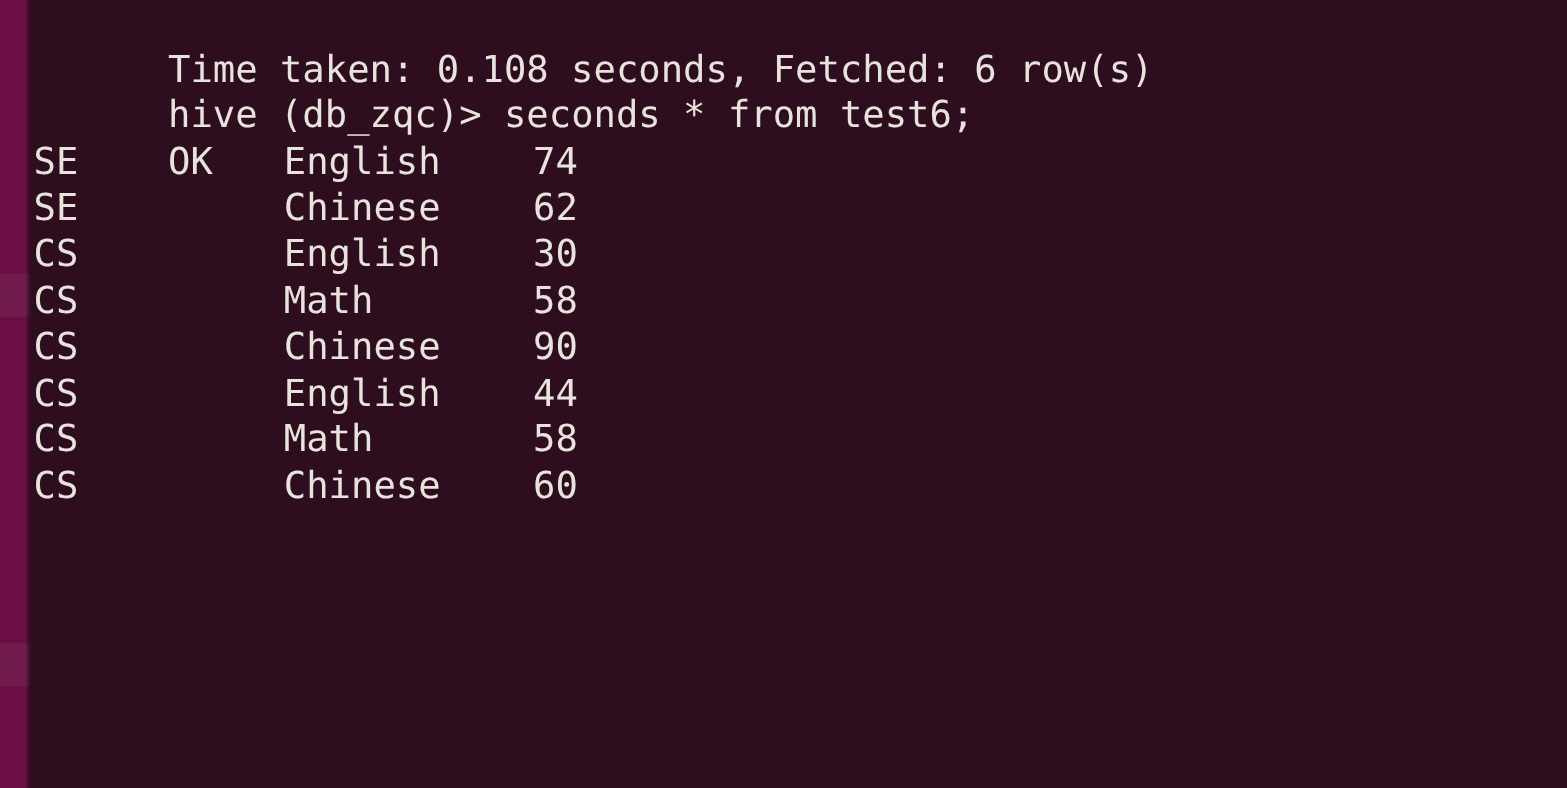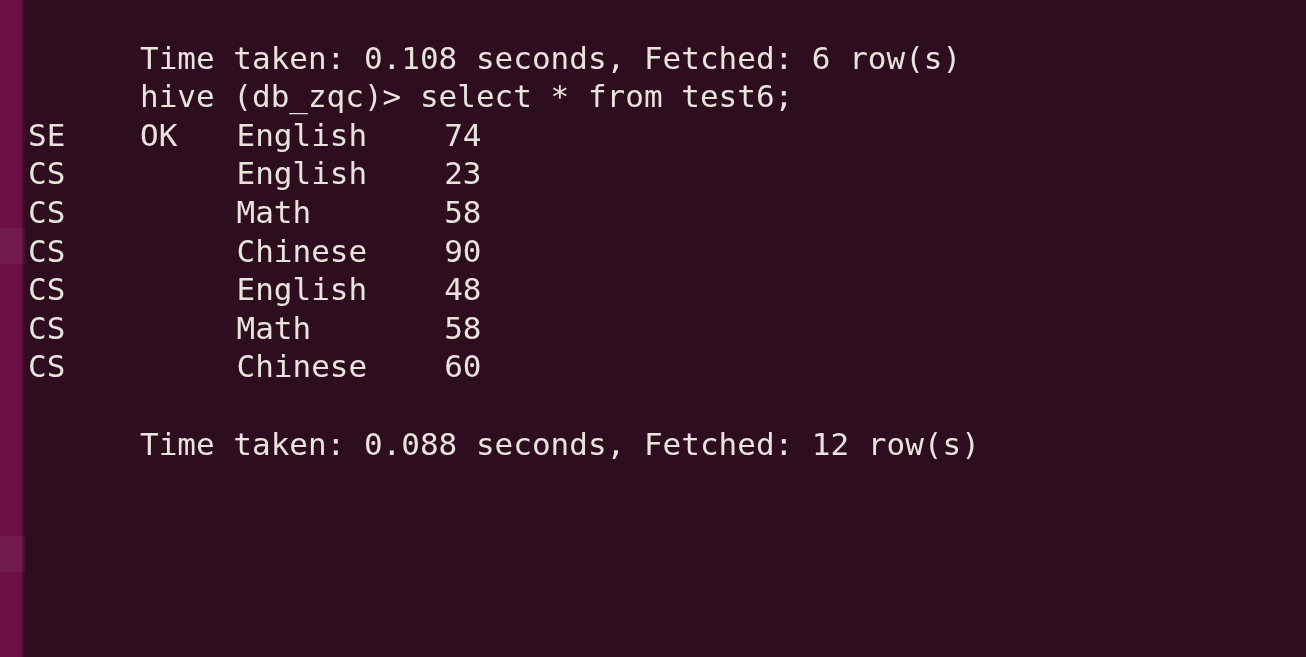--- a/index.html
+++ b/index.html
@@ -87,39 +87,37 @@
     <div class="edge-shadow"></div>
   </div>
 
   <div id="terminal-screen">
 
     <div class="term-line">
       <span>Time taken: 0.108 seconds, Fetched: 6 row(s)</span>
     </div>
 
     <div class="term-line">
-      <span>hive (db_zqc)&gt;</span><span> </span><span>select * from test6;</span>
+      <span>hive (db_zqc)&gt;</span><span> </span><span>seconds * from test6;</span>
     </div>
 
     <div class="term-line">
       <span>OK</span>
     </div>
 
     <div id="result-rows">
         <div class="term-line"><span class="col-school">SE</span><span class="col-subject">English</span><span class="col-score">74</span></div>
-        <div class="term-line"><span class="col-school">CS</span><span class="col-subject">English</span><span class="col-score">23</span></div>
+        <div class="term-line"><span class="col-school">SE</span><span class="col-subject">Chinese</span><span class="col-score">62</span></div>
+        <div class="term-line"><span class="col-school">CS</span><span class="col-subject">English</span><span class="col-score">30</span></div>
         <div class="term-line"><span class="col-school">CS</span><span class="col-subject">Math</span><span class="col-score">58</span></div>
         <div class="term-line"><span class="col-school">CS</span><span class="col-subject">Chinese</span><span class="col-score">90</span></div>
-        <div class="term-line"><span class="col-school">CS</span><span class="col-subject">English</span><span class="col-score">48</span></div>
+        <div class="term-line"><span class="col-school">CS</span><span class="col-subject">English</span><span class="col-score">44</span></div>
         <div class="term-line"><span class="col-school">CS</span><span class="col-subject">Math</span><span class="col-score">58</span></div>
         <div class="term-line"><span class="col-school">CS</span><span class="col-subject">Chinese</span><span class="col-score">60</span></div>
       </div>
 
-    <div class="term-line">
-      <span>Time taken: 0.088 seconds, Fetched: 12 row(s)</span>
-    </div>
 
     <div class="term-line">
       
     </div>
 
   </div>
 </div>
 
 </body></html>

